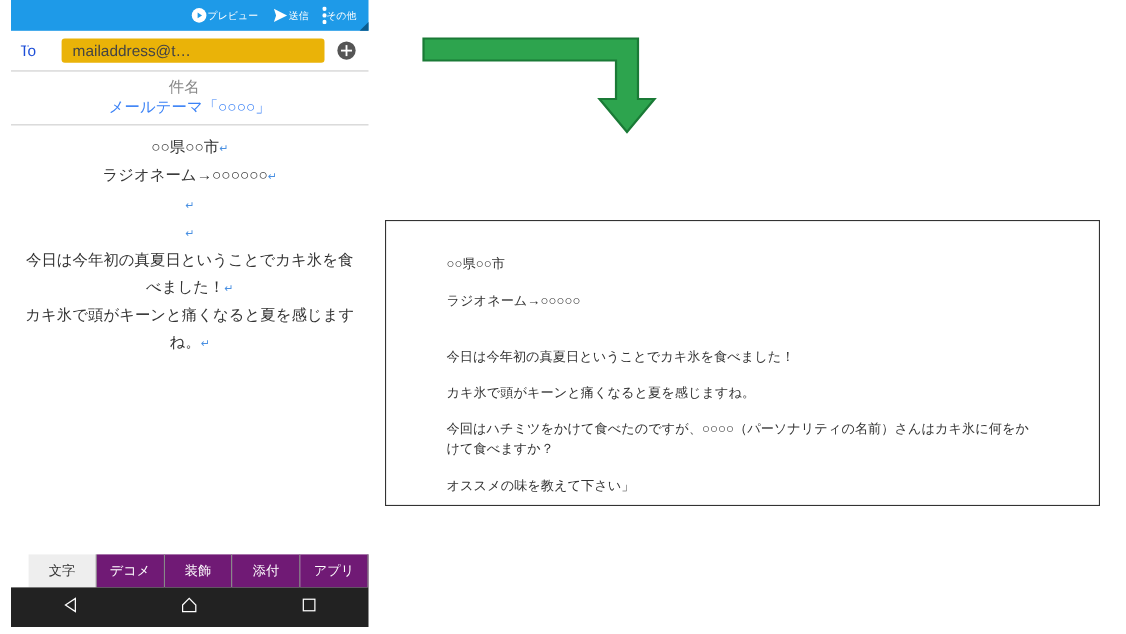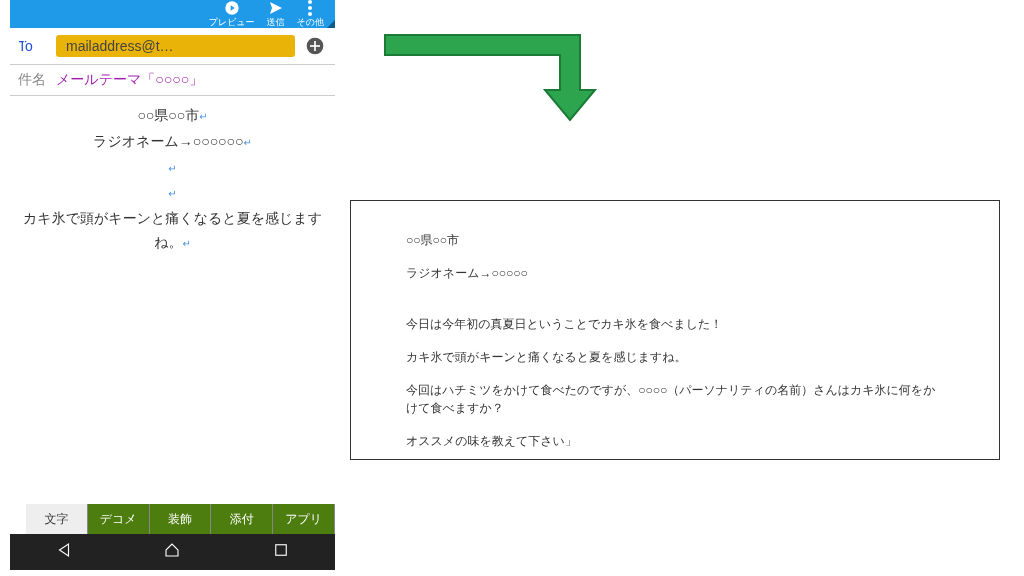--- a/index.html
+++ b/index.html
@@ -3,42 +3,42 @@
   <meta charset="utf-8">
   <style>
     * { box-sizing: border-box; margin: 0; padding: 0; }
     body { font-family: "Meiryo", "Hiragino Sans", sans-serif; background: #fff; width: 1024px; height: 576px; position: relative; }
     
     .phone { position: absolute; left: 10px; top: 0; width: 325px; height: 570px; display: flex; flex-direction: column; }
     
     .header { background: #1E9AE8; color: #fff; height: 28px; display: flex; align-items: center; padding: 0 5px; position: relative; }
     .header-title { font-size: 16px; flex: 1; margin-top: 48px; }
     .header-actions { display: flex; gap: 0; }
-    .header-action { display: flex; flex-direction: column; align-items: center; padding: 0 6px; color: #fff; font-size: 9px; }
+    .header-action { display: flex; flex-direction: row; align-items: center; padding: 0 6px; color: #fff; font-size: 9px; }
     .header-action svg { width: 16px; height: 16px; fill: #fff; }
     .dots-icon svg { width: 4px; fill: #fff; }
     .corner-tri { position: absolute; bottom: 0; right: 0; width: 0; height: 0; border-style: solid; border-width: 0 0 8px 8px; border-color: transparent transparent #0b5b8d transparent; }
     
     .to-row { display: flex; align-items: center; padding: 6px 8px; border-bottom: 1px solid #ccc; }
     .to-label { color: #1d4ed8; font-size: 14px; width: 38px; }
     .to-value { background: #eab308; padding: 3px 10px; border-radius: 3px; font-size: 14px; color: #444; flex: 1; }
     .add-icon { width: 24px; height: 24px; display: flex; align-items: center; justify-content: center; margin-left: 8px; }
     .add-icon svg { width: 20px; height: 20px; fill: #555; }
     
-    .subject-row { display: flex; align-items: center; padding: 6px 8px; border-bottom: 1px solid #ccc; }
+    .subject-row { display: flex; align-items: center; padding: 6px 8px; border-bottom: 1px solid #ccc; flex-direction: column; }
     .subject-label { color: #888; font-size: 14px; width: 38px; }
-    .subject-value { font-size: 14px; color: #a21caf; }
+    .subject-value { font-size: 14px; color: #3b82f6; }
     
     .body-area { flex: 1; padding: 8px 10px; font-size: 14px; color: #333; line-height: 1.7; overflow: hidden; text-align: center; }
     .body-area .para { margin-bottom: 2px; }
     .body-area .marker { color: #4a90e2; font-size: 10px; }
     .cursor { display: inline-block; width: 1px; height: 14px; background: #4a90e2; vertical-align: middle; }
     
     .bottom-tabs { display: flex; height: 30px; padding-left: 16px; }
-    .tab { flex: 1; display: flex; align-items: center; justify-content: center; font-size: 12px; background: #4d7c0f; color: #fff; border-right: 1px solid #888; }
+    .tab { flex: 1; display: flex; align-items: center; justify-content: center; font-size: 12px; background: #701a75; color: #fff; border-right: 1px solid #888; }
     .tab.active { background: #eee; color: #333; }
     
     .navbar { background: #222; height: 36px; display: flex; align-items: center; justify-content: space-around; }
     .navbar svg { width: 18px; height: 18px; fill: none; stroke: #fff; stroke-width: 1.5; }
     
     .arrow-shape { position: absolute; left: 380px; top: 30px; }
     
     .output-box { position: absolute; left: 350px; top: 200px; width: 650px; height: 260px; border: 1px solid #333; padding: 30px 55px; font-size: 12px; line-height: 1.5; color: #333; }
     .output-box p { margin-bottom: 15px; }
   </style>
@@ -89,20 +89,21 @@
   <div class="subject-row">
     <span class="subject-label">件名</span>
     <span class="subject-value">メールテーマ「○○○○」</span>
   </div>
 
   <div class="body-area">
     <div class="para"><span>○○県○○市</span><span class="marker">↵</span></div>
     <div class="para"><span>ラジオネーム→○○○○○○</span><span class="marker">↵</span></div>
     <div class="para"><span class="marker">↵</span></div>
     <div class="para"><span class="marker">↵</span></div>
+    <div class="para"><span>今日は今年初の真夏日ということでカキ氷を食べました！</span><span class="marker">↵</span></div>
     <div class="para"><span>カキ氷で頭がキーンと痛くなると夏を感じますね。</span><span class="marker">↵</span></div>
   </div>
 
   <div class="bottom-tabs">
     <div class="tab active">文字</div>
     <div class="tab">デコメ</div>
     <div class="tab">装飾</div>
     <div class="tab">添付</div>
     <div class="tab">アプリ</div>
   </div>

